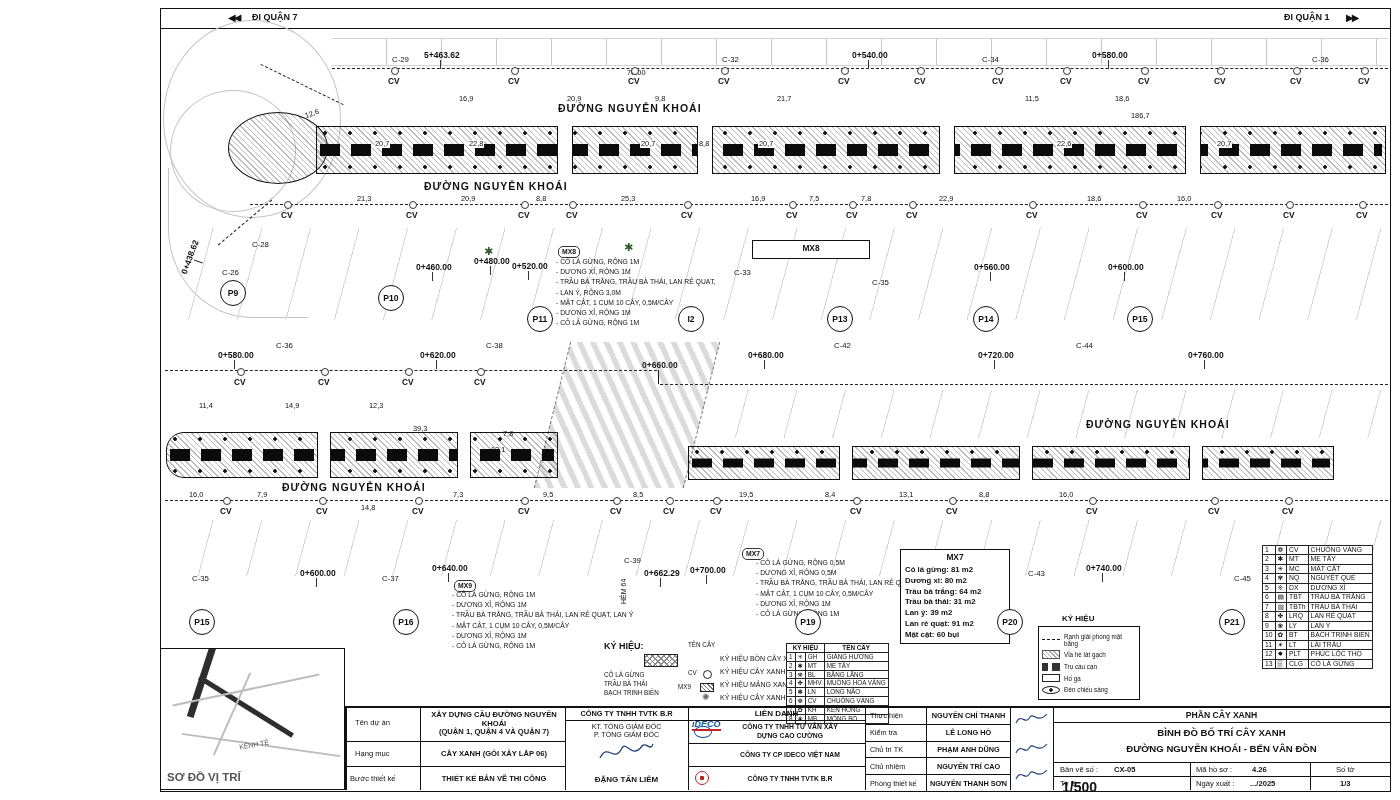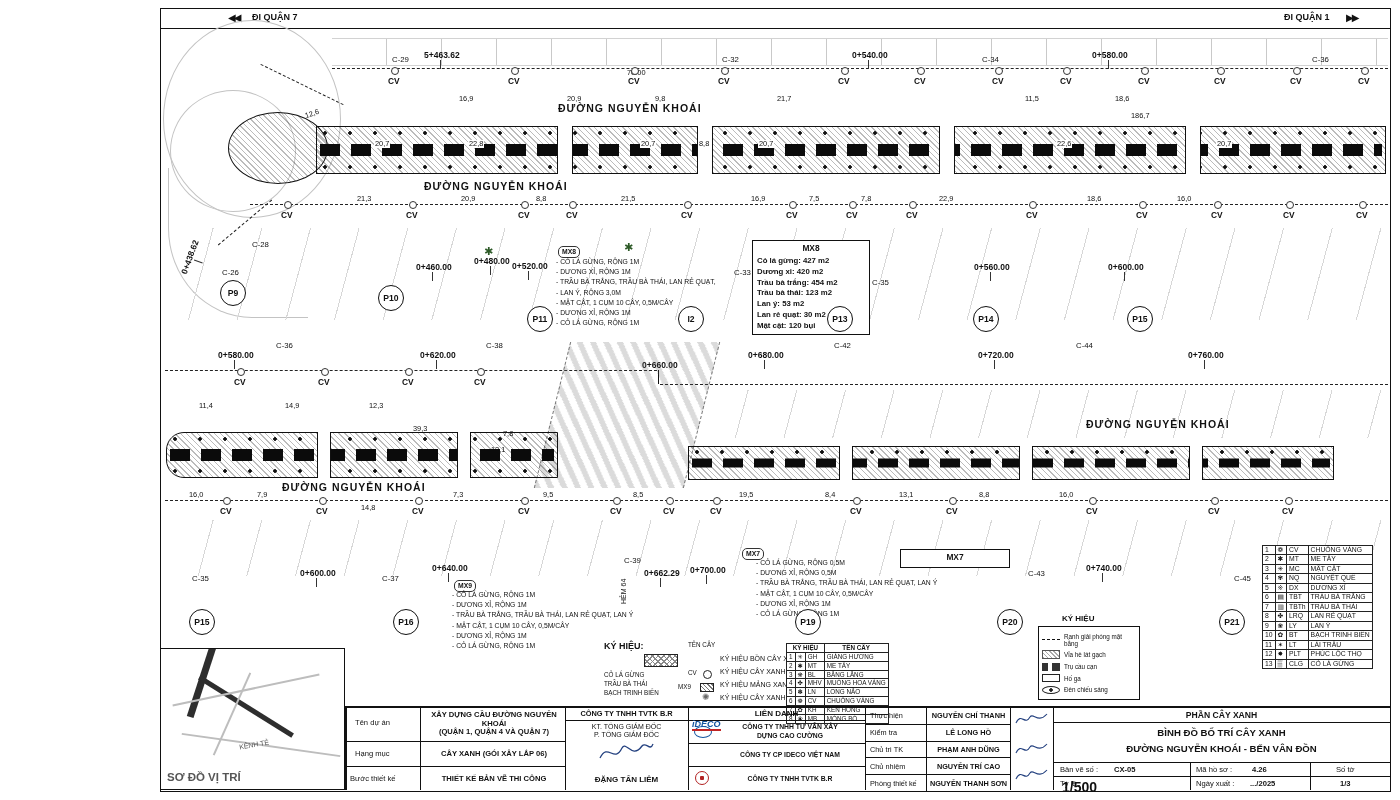--- a/index.html
+++ b/index.html
@@ -151,21 +151,21 @@
   <span class="dim" style="left:1216px;top:140px">20,7</span>
 
   <span class="roadname" style="left:424px;top:180px">ĐƯỜNG NGUYỄN KHOÁI</span>
 
   <div class="dl" style="left:250px;top:204px;width:1138px"></div>
   <div class="dl" style="left:210px;top:222px;width:70px;transform:rotate(-40deg)"></div>
 
   <span class="dim" style="left:356px;top:195px">21,3</span>
   <span class="dim" style="left:460px;top:195px">20,9</span>
   <span class="dim" style="left:535px;top:195px">8,8</span>
-  <span class="dim" style="left:620px;top:195px">21,5</span>
+  <span class="dim" style="left:620px;top:195px">25,3</span>
   <span class="dim" style="left:750px;top:195px">16,9</span>
   <span class="dim" style="left:808px;top:195px">7,5</span>
   <span class="dim" style="left:860px;top:195px">7,8</span>
   <span class="dim" style="left:938px;top:195px">22,9</span>
   <span class="dim" style="left:1086px;top:195px">18,6</span>
   <span class="dim" style="left:1176px;top:195px">16,0</span>
 
   <span class="cvm" style="left:281px;top:210px">CV</span>
   <span class="cvm" style="left:406px;top:210px">CV</span>
   <span class="cvm" style="left:518px;top:210px">CV</span>
@@ -202,30 +202,20 @@
       <div>DƯƠNG XỈ, RỘNG 1M</div>
       <div>TRẦU BÀ TRẮNG, TRẦU BÀ THÁI, LAN RẺ QUẠT,</div>
       <div>LAN Ý, RỘNG 3,0M</div>
       <div>MẬT CẬT, 1 CỤM 10 CÂY, 0,5M/CÂY</div>
       <div>DƯƠNG XỈ, RỘNG 1M</div>
       <div>CỎ LÁ GỪNG, RỘNG 1M</div>
     </div>
 
   <div class="qbox" style="left:752px;top:240px;width:118px">
     <div class="qt">MX8</div>
-    <div>
-
-    <div>Cỏ lá gừng: 427 m2</div>
-        <div>Dương xỉ: 420 m2</div>
-        <div>Trầu bà trắng: 454 m2</div>
-        <div>Trầu bà thái: 123 m2</div>
-        <div>Lan ý: 53 m2</div>
-        <div>Lan rẻ quạt: 30 m2</div>
-        <div>Mật cật: 120 bụi</div>
-      </div>
   </div>
 
   <div class="pc" style="left:220px;top:280px">
       <span>P9</span>
     </div>
   <div class="pc" style="left:378px;top:285px">
       <span>P10</span>
     </div>
   <div class="pc" style="left:527px;top:306px">
       <span>P11</span>
@@ -350,20 +340,30 @@
   <div>CỎ LÁ GỪNG, RỘNG 0,5M</div>
       <div>DƯƠNG XỈ, RỘNG 0,5M</div>
       <div>TRẦU BÀ TRẮNG, TRẦU BÀ THÁI, LAN RẺ QUẠT, LAN Ý</div>
       <div>MẬT CẬT, 1 CỤM 10 CÂY, 0,5M/CÂY</div>
       <div>DƯƠNG XỈ, RỘNG 1M</div>
       <div>CỎ LÁ GỪNG, RỘNG 1M</div>
     </div>
 
   <div class="qbox" style="left:900px;top:549px;width:110px">
     <div class="qt">MX7</div>
+    <div>
+
+    <div>Cỏ lá gừng: 81 m2</div>
+        <div>Dương xỉ: 80 m2</div>
+        <div>Trầu bà trắng: 64 m2</div>
+        <div>Trầu bà thái: 31 m2</div>
+        <div>Lan ý: 39 m2</div>
+        <div>Lan rẻ quạt: 91 m2</div>
+        <div>Mật cật: 60 bụi</div>
+      </div>
   </div>
 
   <div class="pc" style="left:189px;top:609px">
       <span>P15</span>
     </div>
   <div class="pc" style="left:393px;top:609px">
       <span>P16</span>
     </div>
   <div class="pc" style="left:795px;top:609px">
       <span>P19</span>

